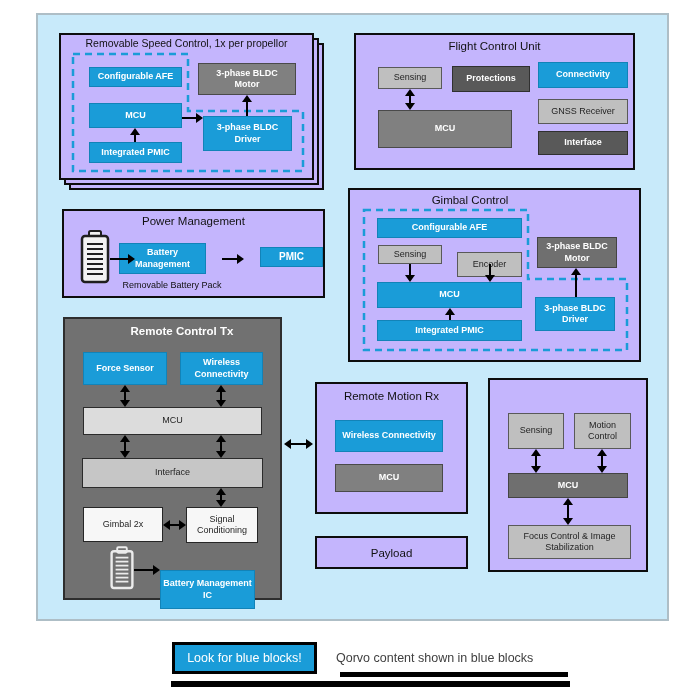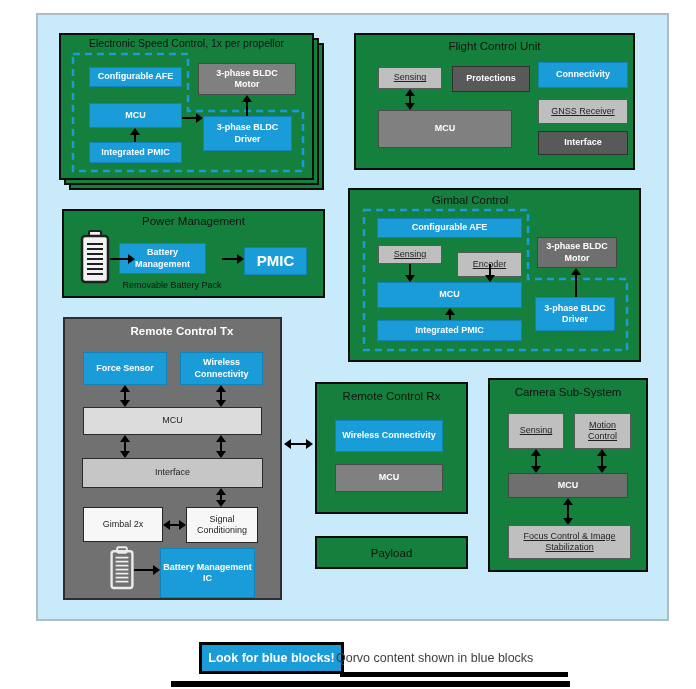--- a/index.html
+++ b/index.html
@@ -1,61 +1,61 @@
 <!DOCTYPE html>
 <html><head>
 <meta charset="utf-8">
 <style>
   html,body{margin:0;padding:0;background:#fff;}
   .canvas{position:relative;width:696px;height:689px;background:#ffffff;
           font-family:"Liberation Sans","DejaVu Sans",sans-serif;overflow:hidden;}
   .abs{position:absolute;}
   .panel{position:absolute;left:36px;top:13px;width:633px;height:608px;
          background:#c8eafa;border:2px solid #aebec6;box-sizing:border-box;}
-  .box{position:absolute;background:#15803d;border:2px solid #0d0d0d;box-sizing:border-box;}
+  .box{position:absolute;background:#c4b5fd;border:2px solid #0d0d0d;box-sizing:border-box;}
   .title{position:absolute;text-align:center;font-size:11.5px;color:#111;line-height:1.1;}
   .blk{position:absolute;display:flex;align-items:center;justify-content:center;
        text-align:center;font-size:9px;line-height:1.25;box-sizing:border-box;padding:1px 0;}
   .blue{background:#1a9cd8;border:1px solid #1283b8;color:#fff;font-weight:700;}
-  .lg{background:#bfbfbf;border:1px solid #595959;color:#1f1f1f;text-decoration:underline;}
+  .lg{background:#bfbfbf;border:1px solid #595959;color:#1f1f1f;}
   .mg{background:#808080;border:1px solid #4a4a4a;color:#fff;font-weight:700;}
   .mg2{background:#6f6f6f;border:1px solid #444;color:#fff;font-weight:700;}
   .dg{background:#595959;border:1px solid #303030;color:#fff;font-weight:700;}
   .wb{background:#f7f7f7;border:1px solid #262626;color:#1f1f1f;}
   .ltblk{background:#dcdcdc;border:1px solid #2b2b2b;color:#1f1f1f;}
   .ltblk2{background:#c6c6c6;border:1px solid #2b2b2b;color:#1f1f1f;}
   
   .av{position:absolute;width:2px;background:#000;}
   .av.ht::before{content:"";position:absolute;top:-7px;left:-4px;
       border-left:5px solid transparent;border-right:5px solid transparent;border-bottom:7px solid #000;}
   .av.hb::after{content:"";position:absolute;bottom:-7px;left:-4px;
       border-left:5px solid transparent;border-right:5px solid transparent;border-top:7px solid #000;}
   .ah{position:absolute;height:2px;background:#000;}
   .ah.hl::before{content:"";position:absolute;left:-7px;top:-4px;
       border-top:5px solid transparent;border-bottom:5px solid transparent;border-right:7px solid #000;}
   .ah.hr::after{content:"";position:absolute;right:-7px;top:-4px;
       border-top:5px solid transparent;border-bottom:5px solid transparent;border-left:7px solid #000;}
   .bar{position:absolute;background:#000;}
-  .badge{position:absolute;left:199px;top:642px;width:145px;height:32px;background:#1a9cd8;
-         border:3px solid #000;box-sizing:border-box;color:#fff;font-weight:700;font-size:12.5px;
+  .badge{position:absolute;left:172px;top:642px;width:145px;height:32px;background:#1a9cd8;
+         border:3px solid #000;box-sizing:border-box;color:#fff;font-weight:400;font-size:12.5px;
          display:flex;align-items:center;justify-content:center;}
   .note{position:absolute;left:336px;top:651px;width:236px;
         font-size:12.5px;color:#404040;}
 </style>
 </head>
 <body>
 
 <div class="canvas">
 
   <div class="panel"></div>
 
   <div class="box" style="left:69px;top:43px;width:255px;height:147px;"></div>
   <div class="box" style="left:64px;top:38px;width:255px;height:147px;"></div>
   <div class="box" style="left:59px;top:33px;width:255px;height:147px;"></div>
-  <div class="title" style="left:59px;top:38px;width:255px;font-size:10.5px;">Electronic Speed Control, 1x per propellor</div>
+  <div class="title" style="left:59px;top:38px;width:255px;font-size:10.5px;">Removable Speed Control, 1x per propellor</div>
   <svg class="abs" style="left:59px;top:33px;" width="255" height="147">
     <path d="M14,21 H129 V78 H244 V138 H14 Z" fill="none" stroke="#1a9cd8" stroke-width="2.5" stroke-dasharray="7 5"></path>
   </svg>
   <div class="blk blue" style="left:89px;top:67px;width:93px;height:20px;">Configurable AFE</div>
   <div class="blk blue" style="left:89px;top:103px;width:93px;height:25px;">MCU</div>
   <div class="blk blue" style="left:89px;top:142px;width:93px;height:21px;">Integrated PMIC</div>
   <div class="blk mg" style="left:198px;top:63px;width:98px;height:32px;padding:1px 14px;">3-phase BLDC Motor</div>
   <div class="blk blue" style="left:203px;top:116px;width:89px;height:35px;padding:1px 12px;">3-phase BLDC Driver</div>
   <div class="av ht" style="left:134px;top:135px;height:7px;"></div>
   <div class="ah hr" style="left:182px;top:117px;width:14px;"></div>
@@ -97,21 +97,21 @@
       <line x1="7" y1="14" x2="23" y2="14"></line>
         <line x1="7" y1="19" x2="23" y2="19"></line>
       <line x1="7" y1="24" x2="23" y2="24"></line>
         <line x1="7" y1="29" x2="23" y2="29"></line>
       <line x1="7" y1="34" x2="23" y2="34"></line>
         <line x1="7" y1="39" x2="23" y2="39"></line>
       <line x1="7" y1="44" x2="23" y2="44"></line>
     </g>
   </svg>
   <div class="blk blue" style="left:119px;top:243px;width:87px;height:31px;">Battery Management</div>
-  <div class="blk blue" style="left:244px;top:247px;width:63px;height:28px;font-size:15px;">PMIC</div>
+  <div class="blk blue" style="left:260px;top:247px;width:63px;height:20px;font-size:10px;">PMIC</div>
   <div class="ah hr" style="left:110px;top:258px;width:18px;"></div>
   <div class="ah hr" style="left:222px;top:258px;width:15px;"></div>
   <div class="title" style="left:92px;top:281px;width:160px;font-size:9px;">Removable Battery Pack</div>
 
   <div class="box" style="left:63px;top:317px;width:219px;height:283px;background:#717171;border-color:#2e2e2e;"></div>
   <div class="title" style="left:63px;top:325px;width:238px;color:#fff;font-weight:700;">Remote Control Tx</div>
   <div class="blk blue" style="left:83px;top:352px;width:84px;height:33px;">Force Sensor</div>
   <div class="blk blue" style="left:180px;top:352px;width:83px;height:33px;">Wireless Connectivity</div>
   <div class="blk ltblk" style="left:83px;top:407px;width:179px;height:28px;">MCU</div>
   <div class="blk ltblk2" style="left:82px;top:458px;width:181px;height:30px;">Interface</div>
@@ -123,40 +123,39 @@
     <g stroke="#ececec" stroke-width="2.2">
       <line x1="7" y1="14" x2="23" y2="14"></line>
         <line x1="7" y1="19" x2="23" y2="19"></line>
       <line x1="7" y1="24" x2="23" y2="24"></line>
         <line x1="7" y1="29" x2="23" y2="29"></line>
       <line x1="7" y1="34" x2="23" y2="34"></line>
         <line x1="7" y1="39" x2="23" y2="39"></line>
       <line x1="7" y1="44" x2="23" y2="44"></line>
     </g>
   </svg>
-  <div class="blk blue" style="left:160px;top:548px;width:95px;height:50px;">Battery Management IC</div>
+  <div class="blk blue" style="left:160px;top:570px;width:95px;height:39px;">Battery Management IC</div>
   <div class="av ht hb" style="left:124px;top:392px;height:8px;"></div>
   <div class="av ht hb" style="left:220px;top:392px;height:8px;"></div>
   <div class="av ht hb" style="left:124px;top:442px;height:9px;"></div>
   <div class="av ht hb" style="left:220px;top:442px;height:9px;"></div>
   <div class="av ht hb" style="left:220px;top:495px;height:5px;"></div>
   <div class="ah hl hr" style="left:170px;top:524px;width:9px;"></div>
   <div class="ah hr" style="left:134px;top:569px;width:19px;"></div>
 
   <div class="ah hl hr" style="left:291px;top:443px;width:15px;"></div>
 
   <div class="box" style="left:315px;top:382px;width:153px;height:132px;"></div>
-  <div class="title" style="left:315px;top:390px;width:153px;">Remote Control Rx</div>
+  <div class="title" style="left:315px;top:390px;width:153px;">Remote Motion Rx</div>
   <div class="blk blue" style="left:335px;top:420px;width:108px;height:32px;">Wireless Connectivity</div>
   <div class="blk mg" style="left:335px;top:464px;width:108px;height:28px;">MCU</div>
 
   <div class="box" style="left:315px;top:536px;width:153px;height:33px;display:flex;align-items:center;justify-content:center;font-size:11.5px;color:#111;">Payload</div>
 
   <div class="box" style="left:488px;top:378px;width:160px;height:194px;"></div>
-  <div class="title" style="left:488px;top:386px;width:160px;">Camera Sub-System</div>
   <div class="blk lg" style="left:508px;top:413px;width:56px;height:36px;">Sensing</div>
   <div class="blk lg" style="left:574px;top:413px;width:57px;height:36px;">Motion Control</div>
   <div class="blk mg2" style="left:508px;top:473px;width:120px;height:25px;">MCU</div>
   <div class="blk lg" style="left:508px;top:525px;width:123px;height:34px;">Focus Control &amp; Image Stabilization</div>
   <div class="av ht hb" style="left:535px;top:456px;height:10px;"></div>
   <div class="av ht hb" style="left:601px;top:456px;height:10px;"></div>
   <div class="av ht hb" style="left:567px;top:505px;height:13px;"></div>
 
   <div class="badge">Look for blue blocks!</div>
   <div class="note">Qorvo content shown in blue blocks</div>

